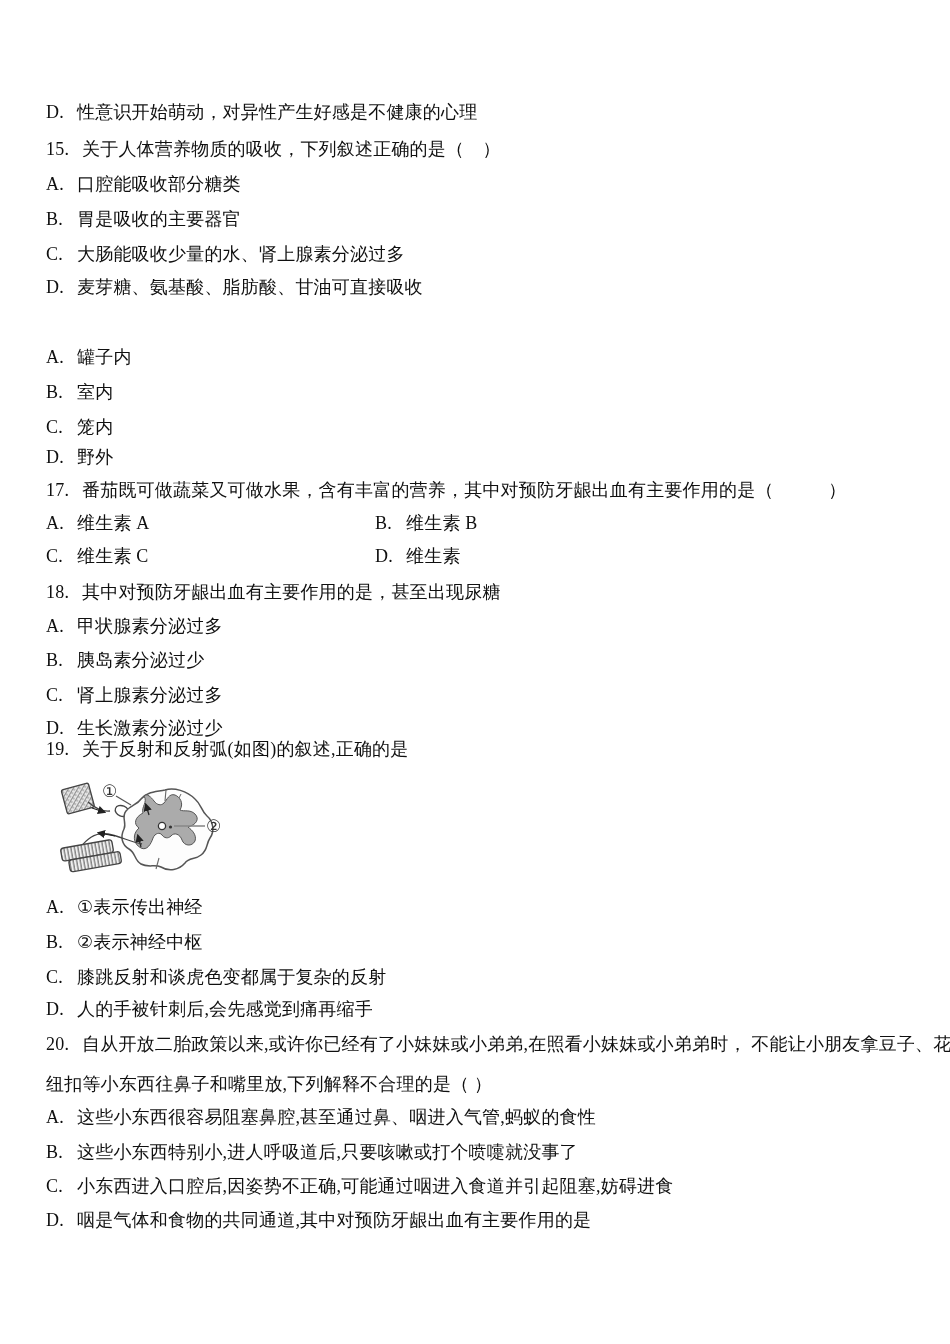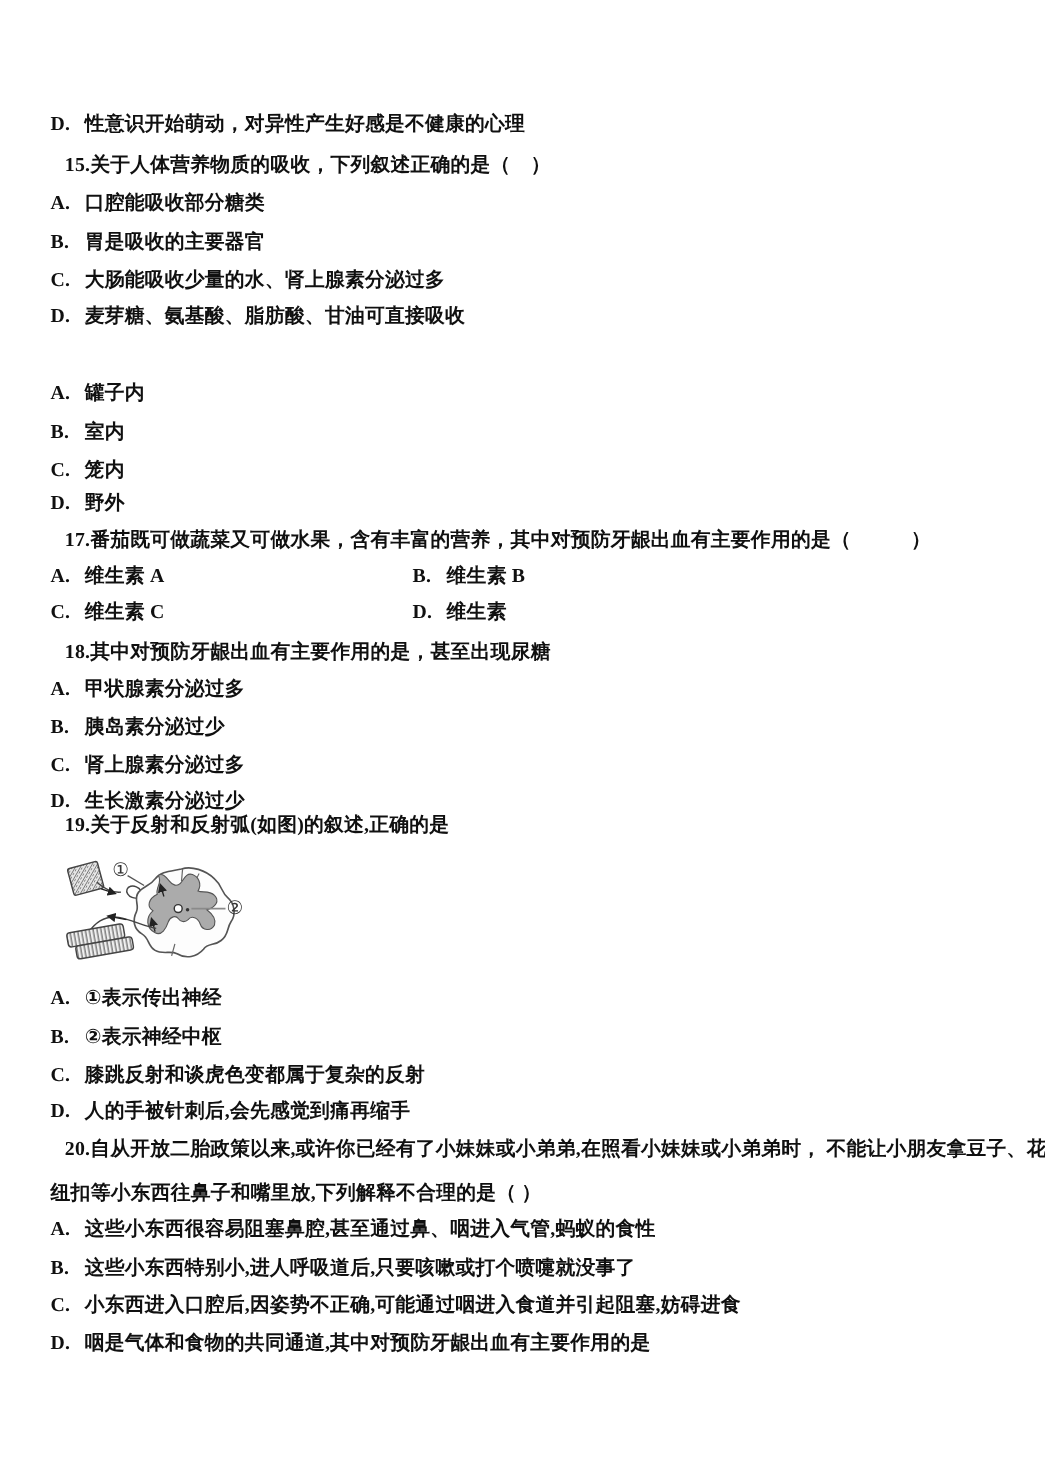--- a/index.html
+++ b/index.html
@@ -14,31 +14,30 @@
     overflow: hidden;
     font-family: "Liberation Serif", "DejaVu Serif", "DejaVu Sans", serif;
     color: #101010;
   }
   .line {
     position: absolute;
     left: 46px;
     white-space: nowrap;
     font-size: 18px;
     line-height: 21px;
-    font-weight: bold;
+    font-weight: normal;
     letter-spacing: 0.2px;
   }
   .lbl {
     display: inline-block;
     min-width: 31px;
   }
   .qnum {
     display: inline-block;
     min-width: 36px;
-    text-align: right;
   }
   .col2 {
     position: absolute;
     left: 329px; 
     top: 0;
     white-space: nowrap;
   }
   .figure {
     position: absolute;
     left: 40px;

